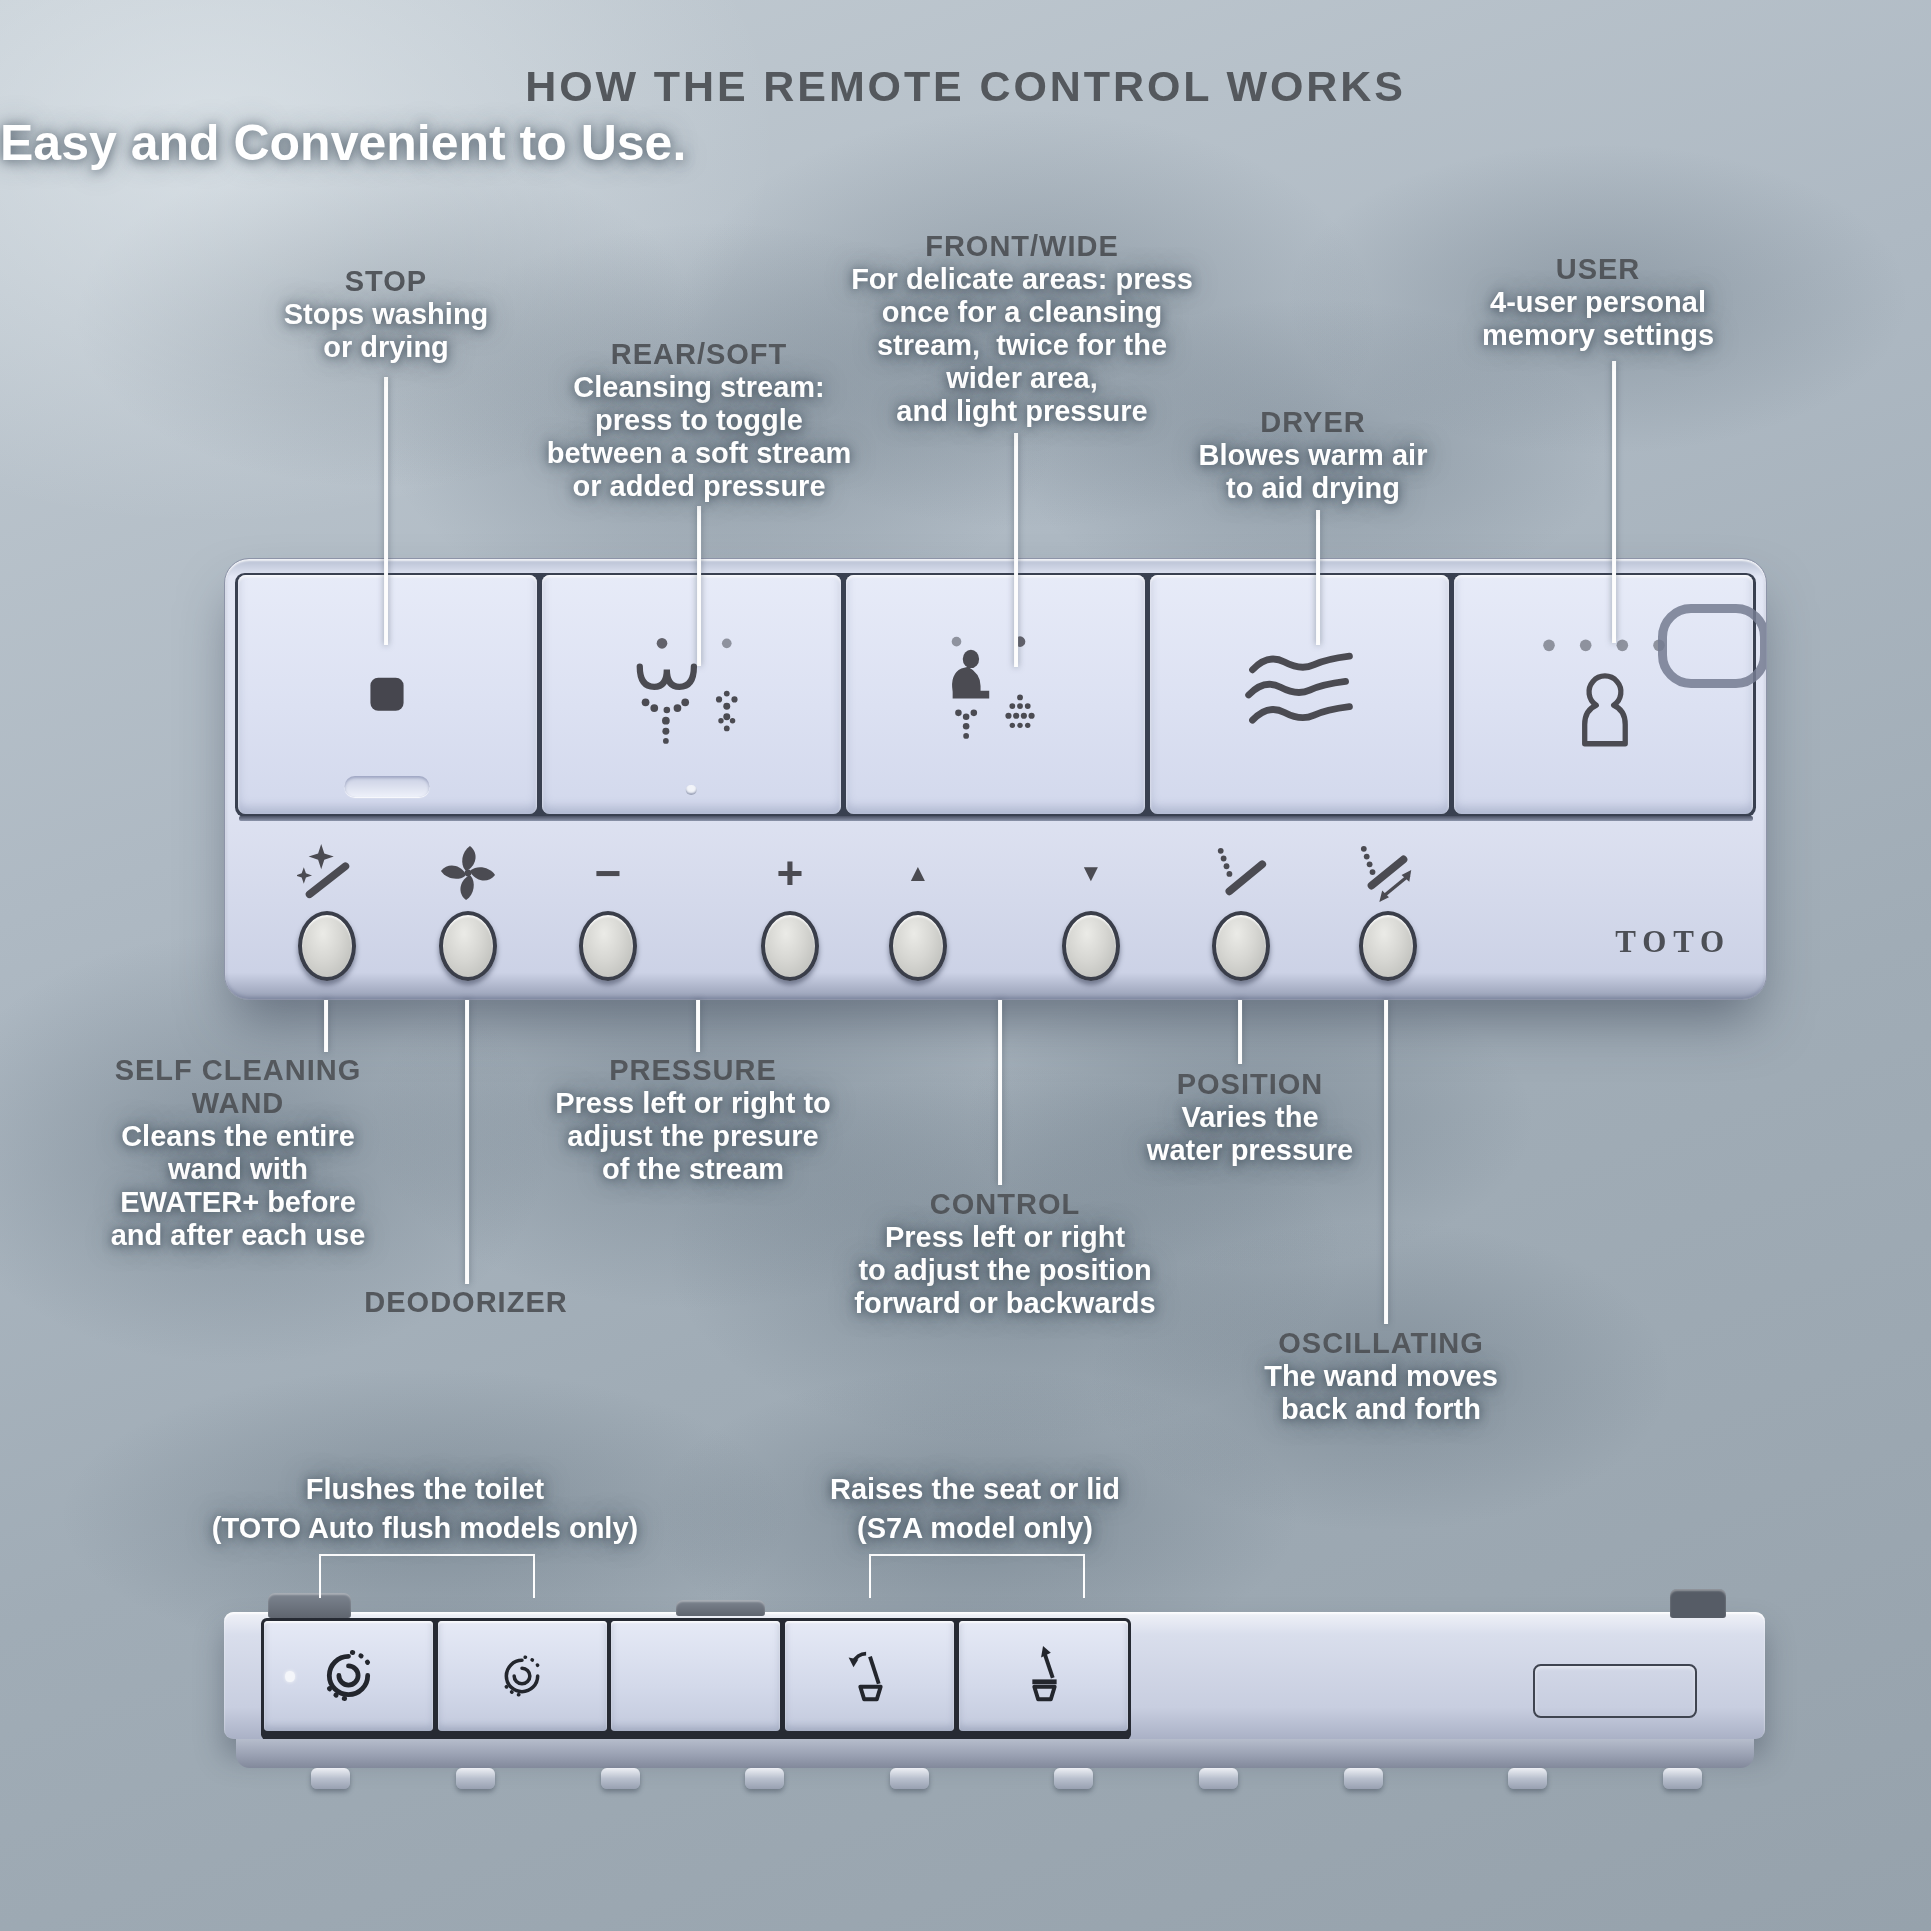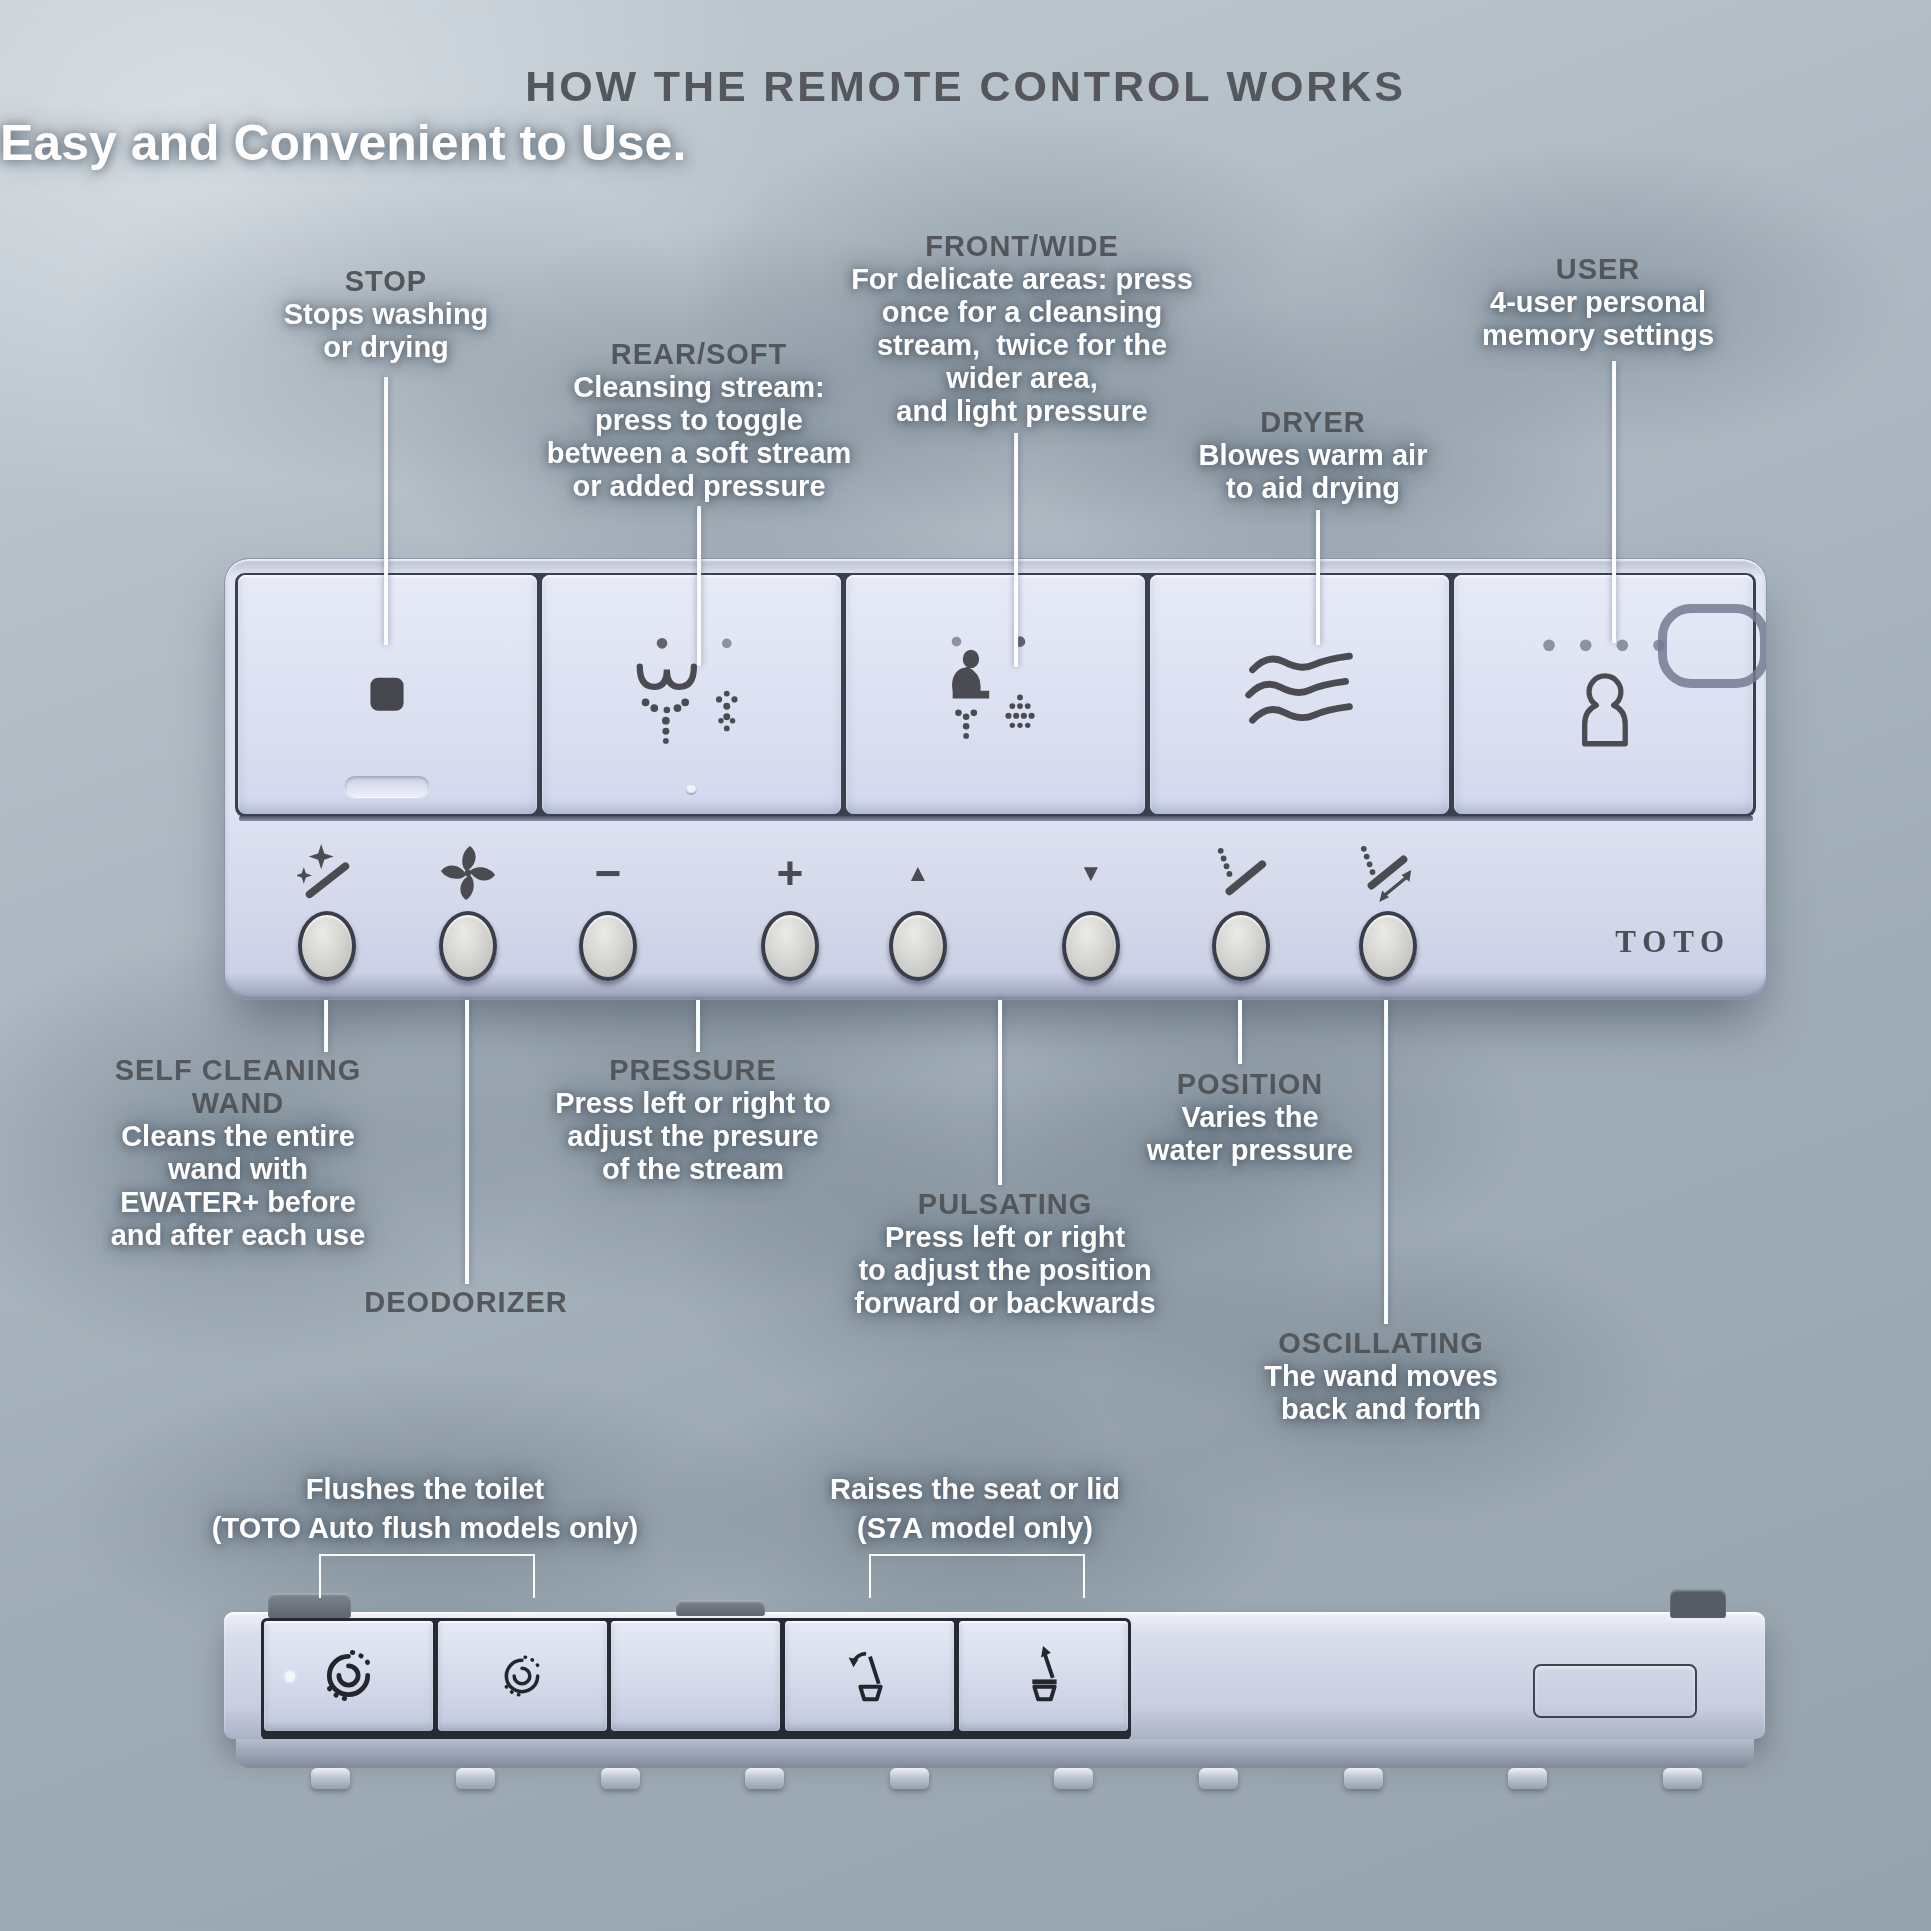--- a/index.html
+++ b/index.html
@@ -314,21 +314,21 @@
   <div class="co" style="left:466px;top:1286px">
     <h3>DEODORIZER</h3>
     </div>
   <div class="co" style="left:693px;top:1054px">
     <h3>PRESSURE</h3>
     <p>Press left or right to
 adjust the presure
 of the stream</p>
     </div>
   <div class="co" style="left:1005px;top:1188px">
-    <h3>PULSATING</h3>
+    <h3>CONTROL</h3>
     <p>Press left or right
 to adjust the position
 forward or backwards</p>
     </div>
   <div class="co" style="left:1250px;top:1068px">
     <h3>POSITION</h3>
     <p>Varies the
 water pressure</p>
     </div>
   <div class="co" style="left:1381px;top:1327px">

